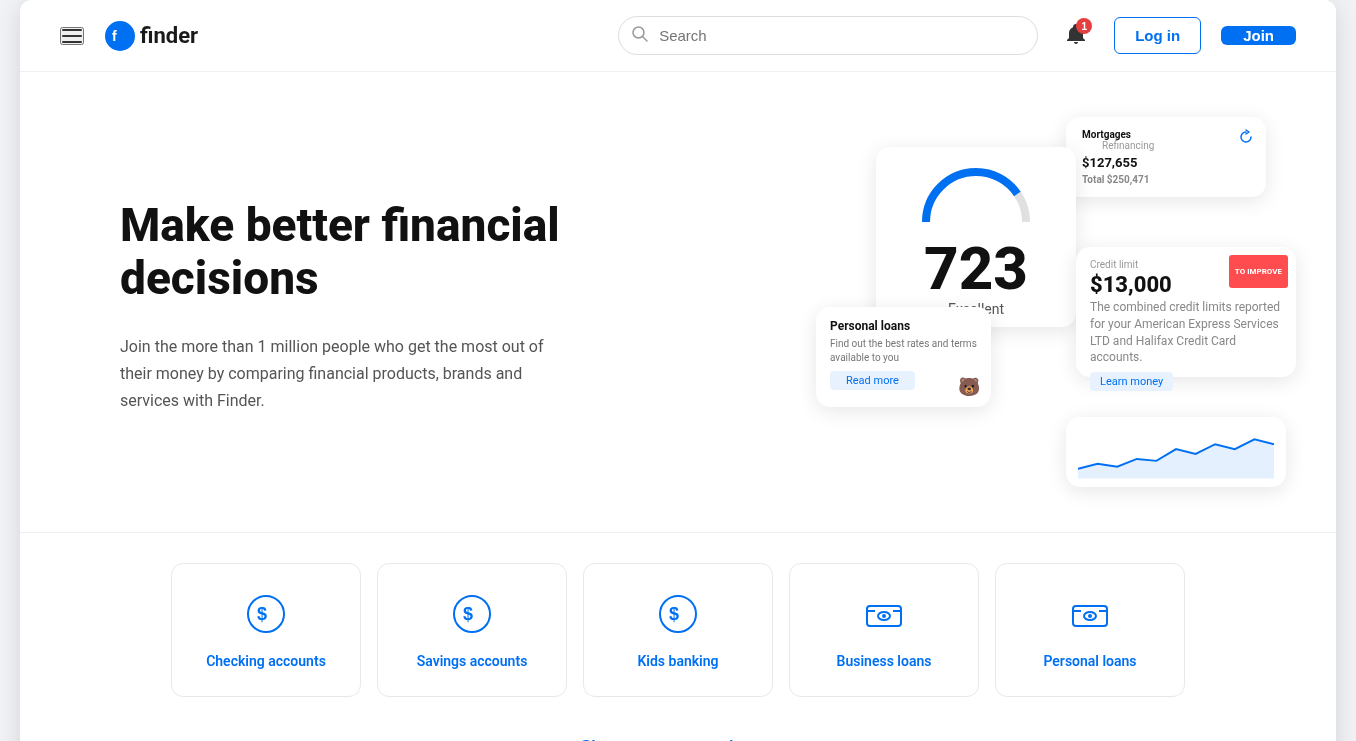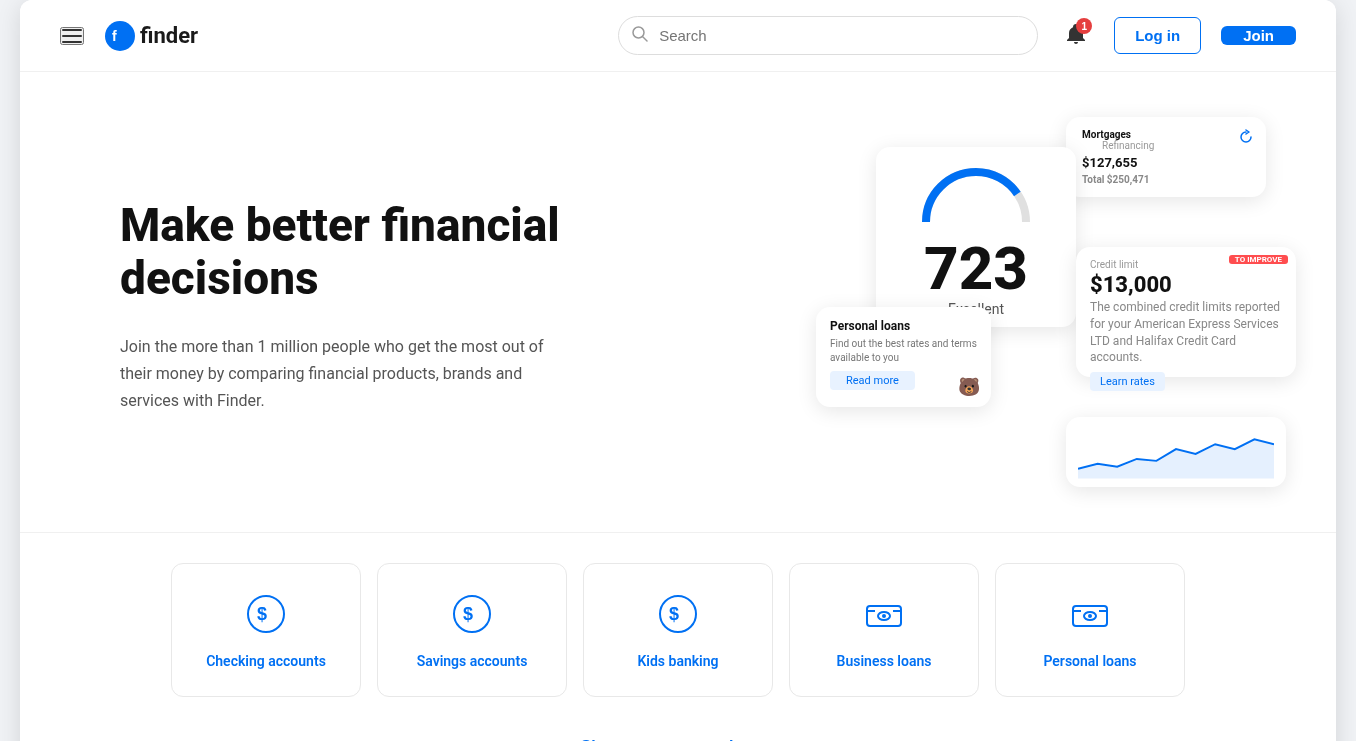--- a/index.html
+++ b/index.html
@@ -351,21 +351,21 @@
       fill: rgba(0,112,243,0.1);
     }
     .to-improve-badge {
       position: absolute;
       top: 8px;
       right: 8px;
       background: #ff4d4f;
       color: #fff;
       font-size: 8px;
       font-weight: 700;
-      padding: 0 6px;
+      padding: 12px 6px;
       border-radius: 3px;
     }
   </style>
 </head>
 <body>
 
 <div class="browser-window">
 
   <header class="header">
     <button class="hamburger-icon">
@@ -441,21 +441,21 @@
           <div class="card-desc">Find out the best rates and terms available to you</div>
           <span class="read-more">Read more</span>
           <span style="position:absolute;bottom:10px;right:10px;font-size:18px;">🐻</span>
         </div>
 
         <div class="card card-credit-limit" style="position:absolute;top:160px;right:20px;width:220px;height:130px;padding:12px 14px;">
           <span class="to-improve-badge">TO IMPROVE</span>
           <div class="cl-label">Credit limit</div>
           <div class="cl-amount">$13,000</div>
           <div class="cl-desc">The combined credit limits reported for your American Express Services LTD and Halifax Credit Card accounts.</div>
-          <span class="learn-more">Learn rates</span>
+          <span class="learn-more">Learn money</span>
         </div>
 
         <div class="card card-chart" style="position:absolute;bottom:20px;right:30px;width:220px;height:70px;padding:8px 12px;">
           <svg width="100%" height="50" viewBox="0 0 200 50">
             <polyline class="mini-chart-line" points="0,40 20,35 40,38 60,30 80,32 100,20 120,25 140,15 160,20 180,10 200,15"></polyline>
             <polygon class="mini-chart-area" points="0,40 20,35 40,38 60,30 80,32 100,20 120,25 140,15 160,20 180,10 200,15 200,50 0,50"></polygon>
           </svg>
         </div>
 
       </div>

